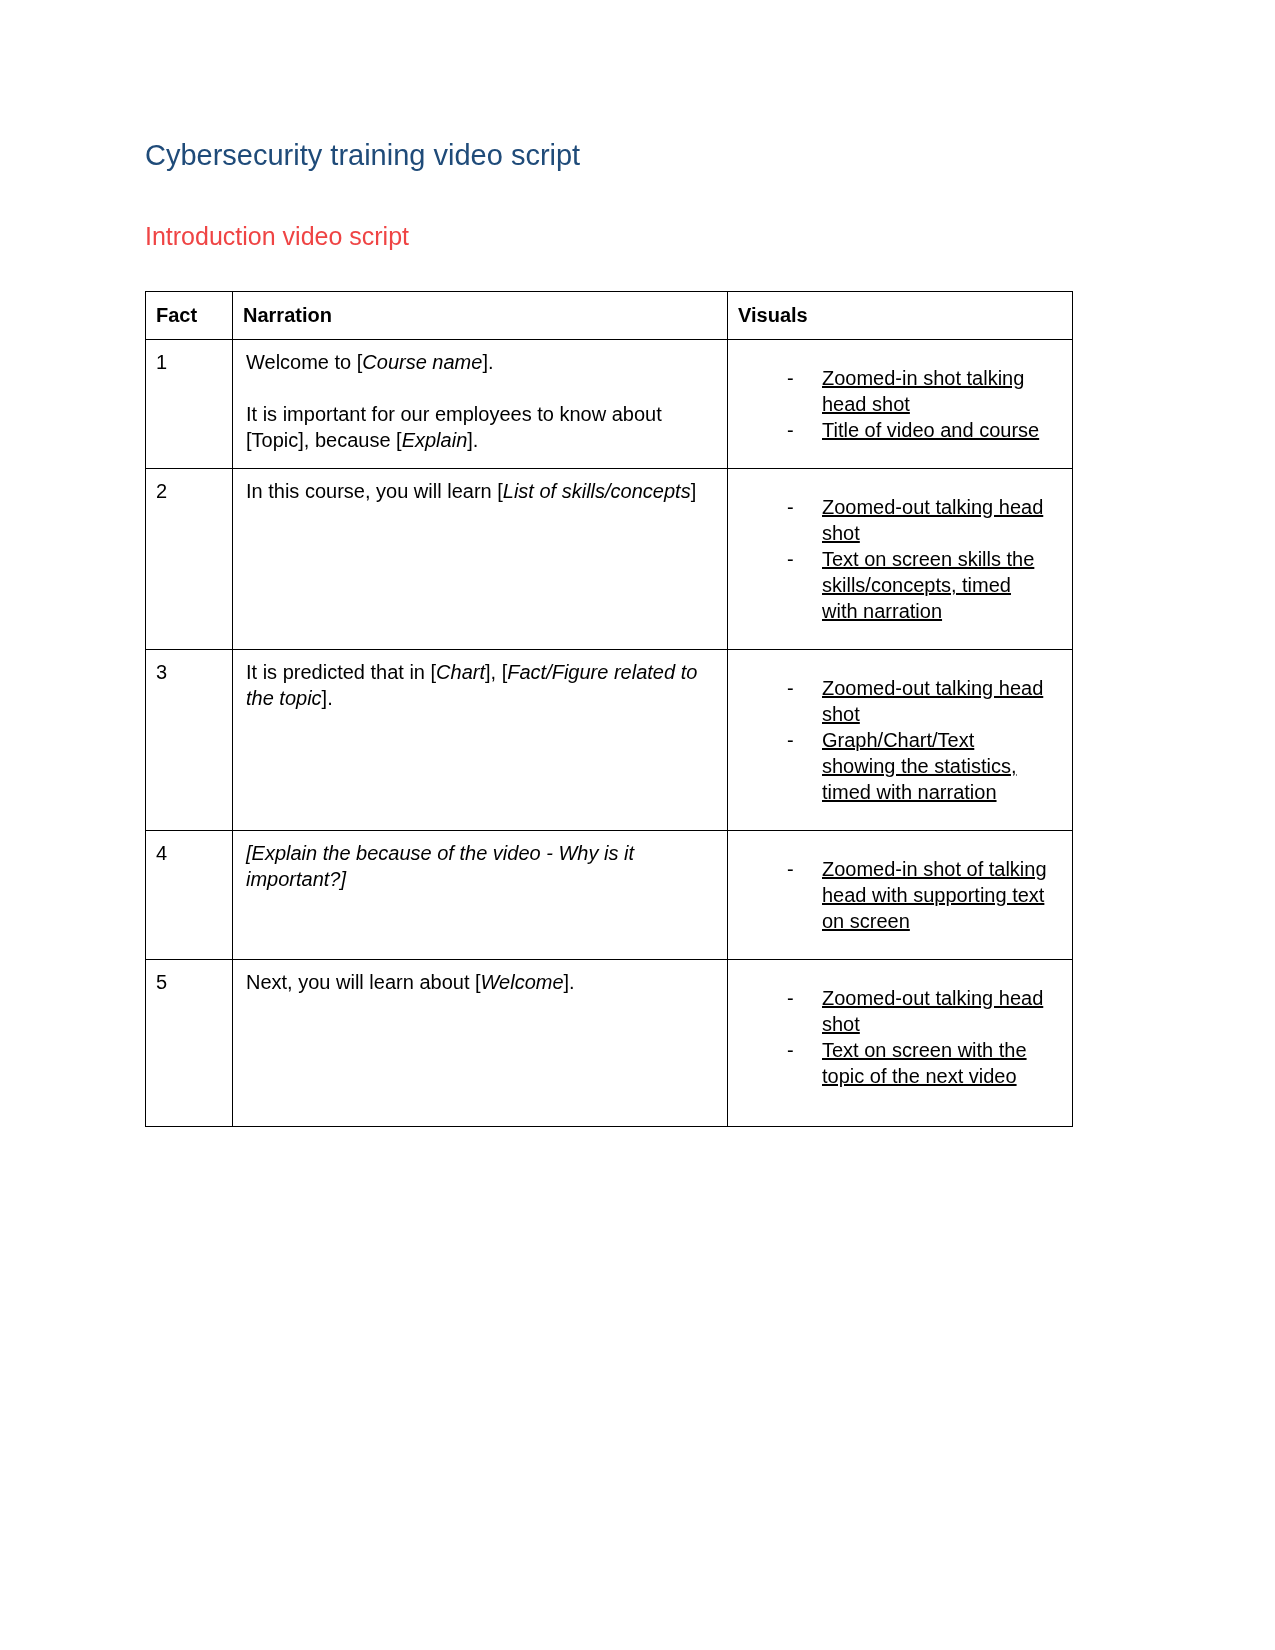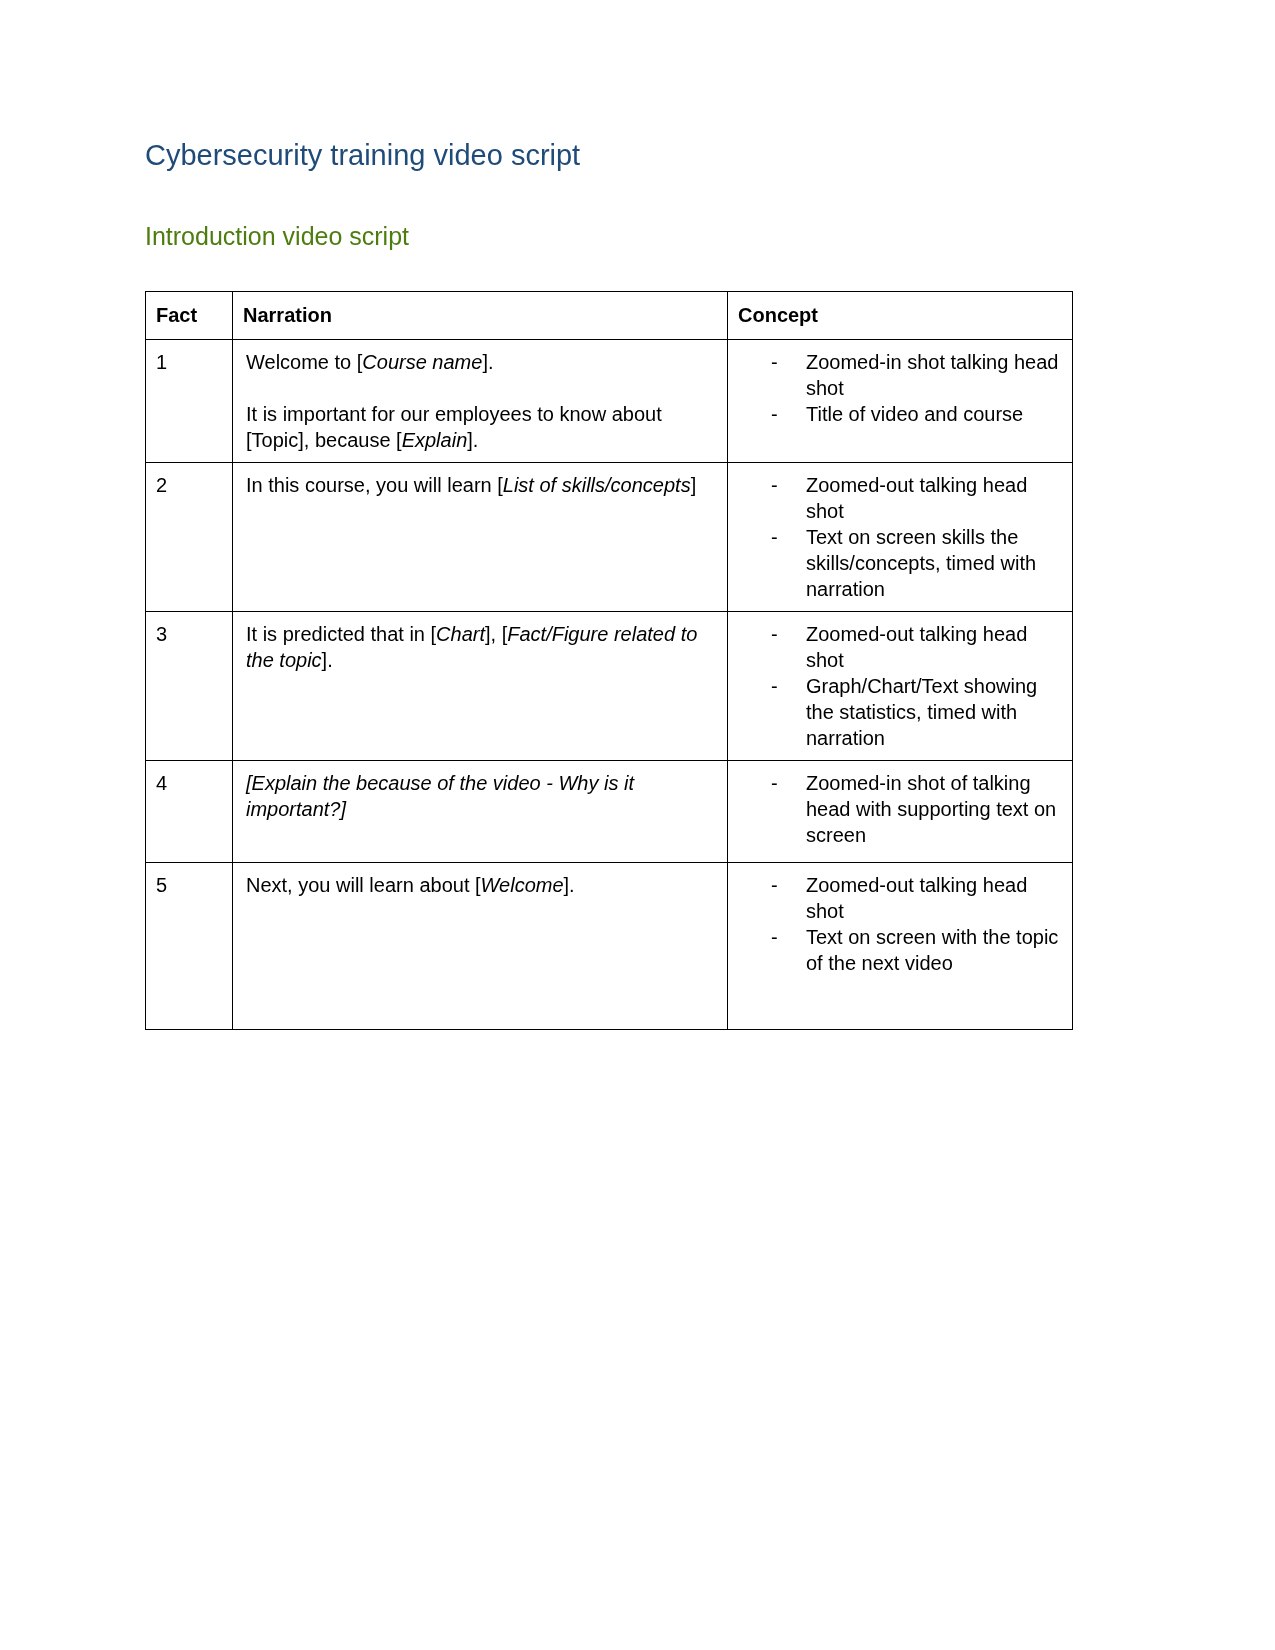--- a/index.html
+++ b/index.html
@@ -47,22 +47,23 @@
   .col-scene    { width: 87px; }
   .col-narration{ width: 495px; margin-left: 36px; }
   .col-visuals  { width: 345px; }
   .script-table th { font-weight: 700; height: 48px; padding-top: 10px; }
   td.col-narration { padding-left: 13px; padding-right: 14px; }
   td.col-narration p { margin: 0; }
   td.col-narration p.blank { min-height: 26px; }
   td.col-visuals { padding-left: 0; padding-right: 6px; }
   td.col-visuals ul {
     list-style: none;
-    margin: 0;
+    margin: 16px;
     padding: 0 0 0 78px;
+    text-decoration: underline;
   }
   td.col-visuals li { position: relative; }
   td.col-visuals li::before {
     content: "-";
     position: absolute;
     left: -35px;
     top: 0;
   }
   
   tbody tr:nth-of-type(1) { height: 121px; }
@@ -70,33 +71,33 @@
   tbody tr:nth-of-type(3) { height: 145px; }
   tbody tr:nth-of-type(4) { height: 102px; }
   tbody tr:nth-of-type(5) { height: 167px; }
   em { font-style: italic; }
 </style>
 </head>
 <body>
 
 <div class="page">
   <h1 class="doc-title" style="color: rgb(31, 75, 121);">Cybersecurity training video script</h1>
-  <h2 class="doc-subtitle" style="color: #4d7c0f;">Introduction video script</h2>
+  <h2 class="doc-subtitle" style="color: #ef4444;">Introduction video script</h2>
 
   <table class="script-table">
     <colgroup>
       <col class="col-scene">
       <col class="col-narration">
       <col class="col-visuals">
     </colgroup>
     <thead>
       <tr>
         <th class="col-scene">Fact</th>
         <th class="col-narration">Narration</th>
-        <th class="col-visuals">Concept</th>
+        <th class="col-visuals">Visuals</th>
       </tr>
     </thead>
     <tbody>
         <tr>
           <td class="col-scene">1</td>
           <td class="col-narration">
             <p><span>Welcome to [</span><em>Course name</em><span>].</span></p>
             <p class="blank"></p>
             <p><span>It is important for our employees to know about [Topic], because [</span><em>Explain</em><span>].</span></p>
           </td>

